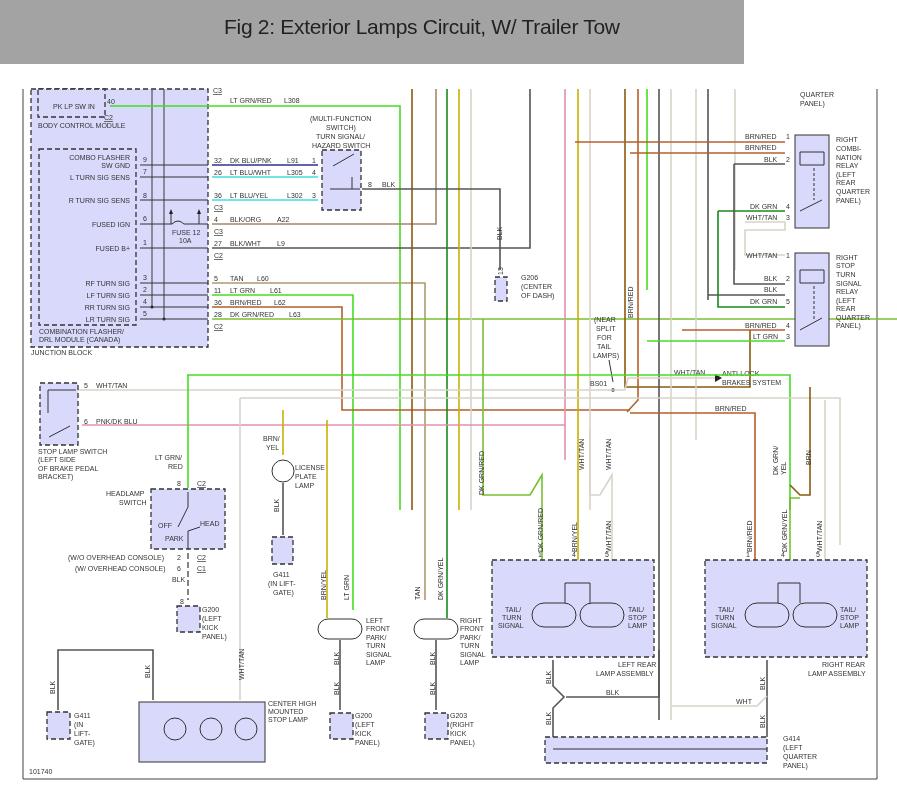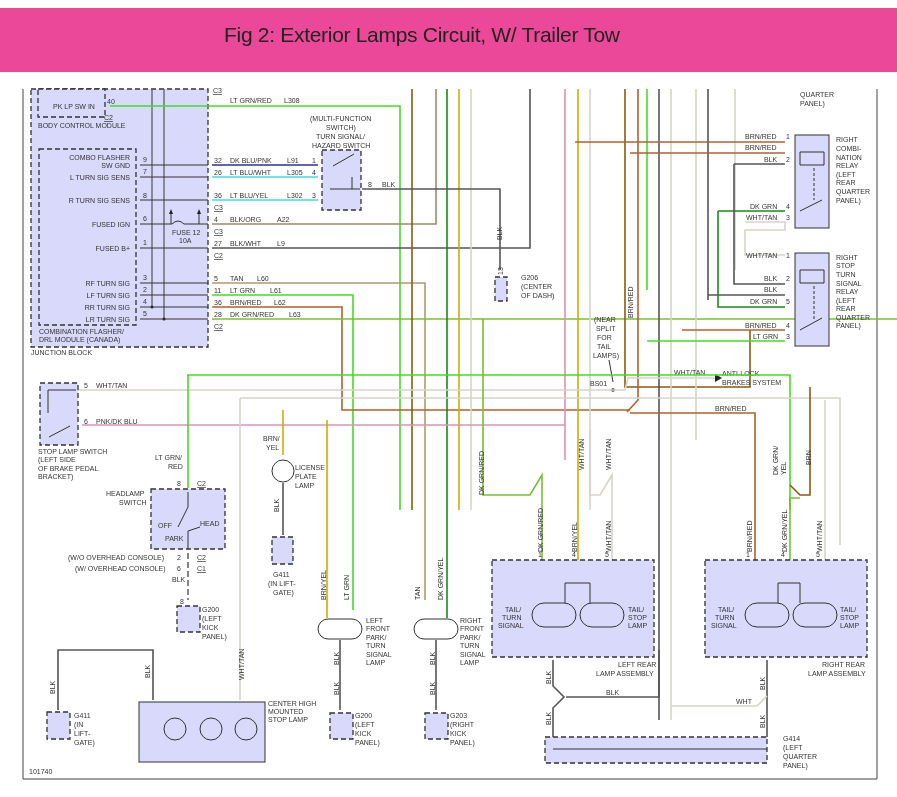--- a/index.html
+++ b/index.html
@@ -1,17 +1,17 @@
 <!DOCTYPE html>
 <html><head>
 <meta charset="utf-8">
 <style>
   html,body{margin:0;padding:0;background:#fff;}
   body{width:897px;height:797px;overflow:hidden;font-family:"Liberation Sans",sans-serif;}
-  .header{position:absolute;left:0;top:8px;width:897px;height:64px;background:#ec4899;}
+  .header{position:absolute;left:0;top:0;width:744px;height:64px;background:#a3a3a3;}
   .header .title{position:absolute;left:224px;top:15px;font-family:"Liberation Sans",sans-serif;font-size:21px;color:#222;letter-spacing:-0.3px;}
   svg{position:absolute;left:0;top:0;}
   svg text{font-family:"Liberation Sans",sans-serif;font-size:7px;fill:#333;}
   .box{fill:#d9d9fb;stroke:#333;stroke-width:1.3;stroke-dasharray:5,3;}
   .box2{fill:#d9d9fb;stroke:#333;stroke-width:1;}
   .w{fill:none;stroke-width:1.6;}
   .blk{stroke:#555;}
   .ltgrn{stroke:#44dd22;}
   .dkgrn{stroke:#1a8a1a;}
   .brn{stroke:#8a5a10;}

